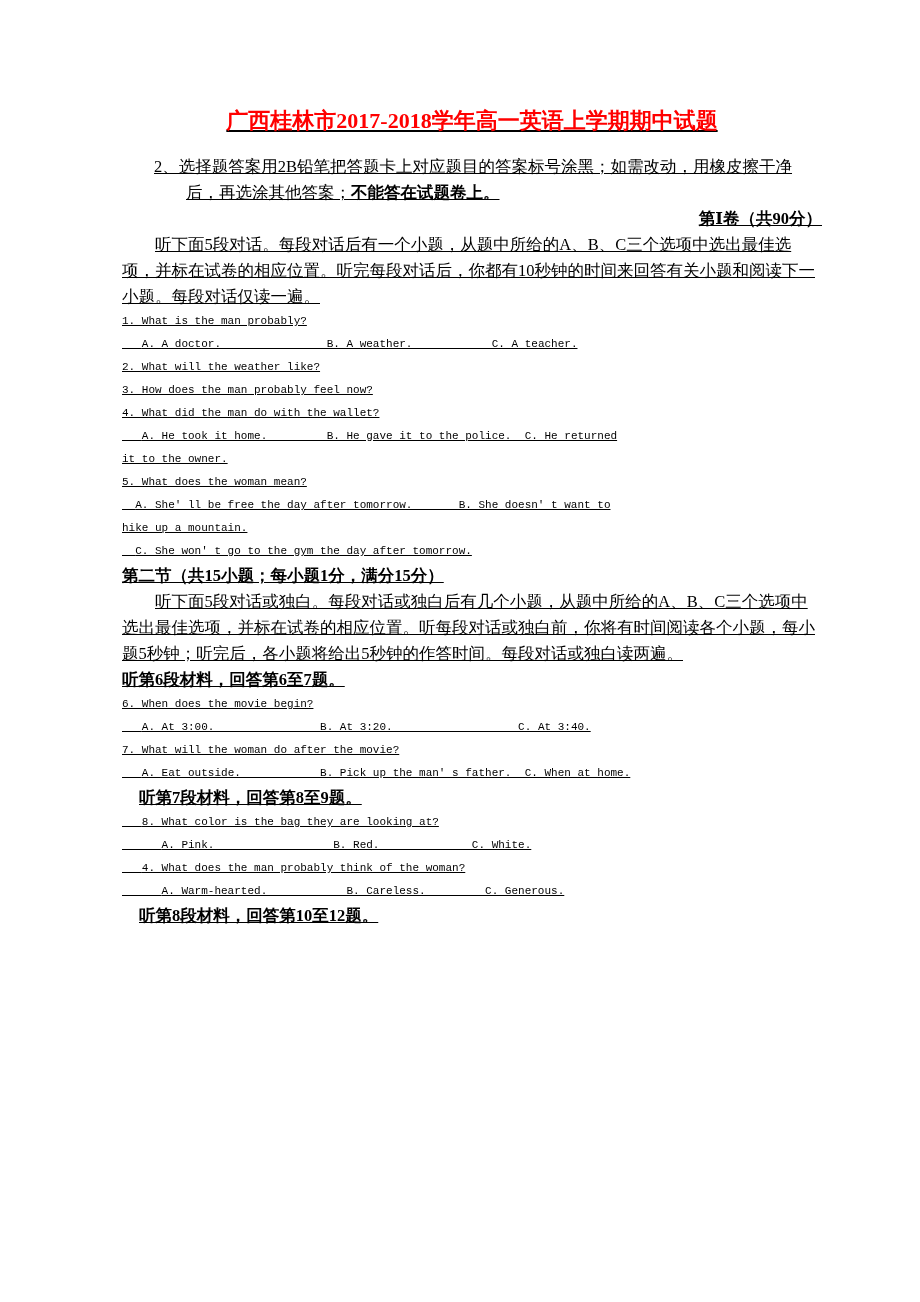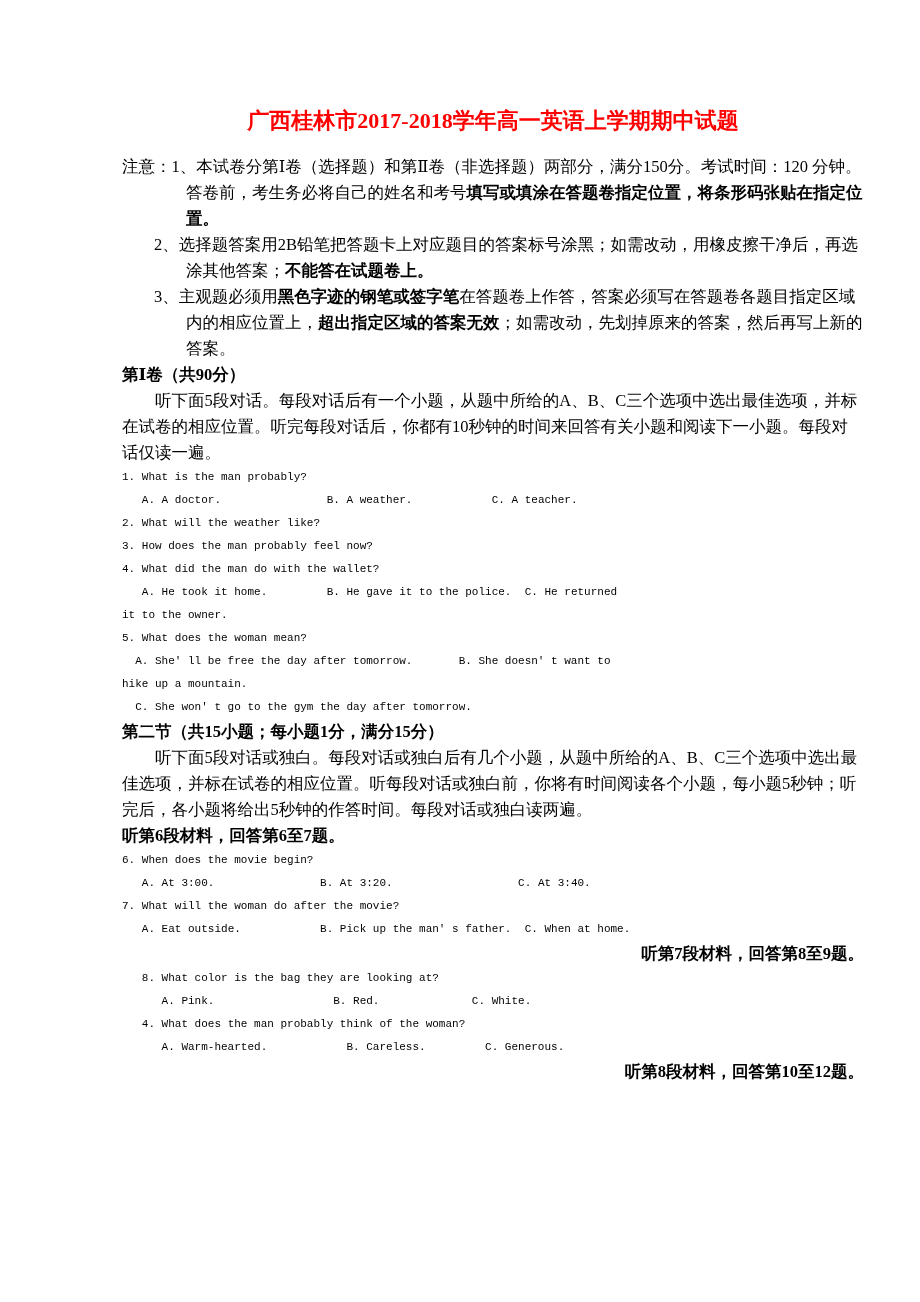--- a/index.html
+++ b/index.html
@@ -4,55 +4,53 @@
 <style>
   html, body { margin: 0; padding: 0; }
   body {
     width: 920px;
     min-height: 1302px;
     background: #ffffff;
     color: #000000;
     font-family: "Liberation Serif", "DejaVu Serif", serif;
     box-sizing: border-box;
   }
-  .page { padding: 106px 56px 80px 122px; }
+  .page { padding: 106px 98px 80px 122px; text-decoration: underline; }
   p { margin: 0; }
   .title {
     color: #ff0000;
     font-size: 22px;
     font-weight: bold;
     text-align: center;
     margin: 0 0 18px 0;
     line-height: 30px;
   }
   .cn { font-size: 16.5px; line-height: 26px; }
   .b { font-weight: bold; }
-  .center { text-align: left; }
+  .center { text-align: right; }
   .n1 { padding-left: 64px; text-indent: -64px; }
   .nn { padding-left: 64px; text-indent: -32px; }
   .intro { text-indent: 2em; }
   .q {
     font-family: "Liberation Mono", "DejaVu Sans Mono", monospace;
     font-size: 11px;
     line-height: 23px;
     white-space: pre-wrap;
   }
-  .ind { padding-left: 17px; text-align: right; }
+  .ind { padding-left: 17px; }
 </style>
 </head>
 <body>
 
 <div class="page">
 
   <h1 class="title">广西桂林市2017-2018学年高一英语上学期期中试题</h1>
 
   <div class="notice">
-    <p class="cn n1"><span>注意：1、本试卷分第Ⅰ卷（选择题）和第Ⅱ卷（非选择题）两部分，满分150分。考试时间：120 分钟。答卷前，考生务必将自己的姓名和考号</span><span class="b">填写或填涂在答题卷指定位置，将条形码张贴在指定位置。</span></p>
     <p class="cn nn"><span>2、选择题答案用2B铅笔把答题卡上对应题目的答案标号涂黑；如需改动，用橡皮擦干净后，再选涂其他答案；</span><span class="b">不能答在试题卷上。</span></p>
-    <p class="cn nn"><span>3、主观题必须用</span><span class="b">黑色字迹的钢笔或签字笔</span><span>在答题卷上作答，答案必须写在答题卷各题目指定区域内的相应位置上，</span><span class="b">超出指定区域的答案无效</span><span>；如需改动，先划掉原来的答案，然后再写上新的答案。</span></p>
   </div>
 
   <p class="cn b center">第Ⅰ卷（共90分）</p>
   <p class="cn intro">听下面5段对话。每段对话后有一个小题，从题中所给的A、B、C三个选项中选出最佳选项，并标在试卷的相应位置。听完每段对话后，你都有10秒钟的时间来回答有关小题和阅读下一小题。每段对话仅读一遍。</p>
 
   <div>
     <p class="q">1. What is the man probably?</p>
     <p class="q">   A. A doctor.                B. A weather.            C. A teacher.</p>
     <p class="q">2. What will the weather like?</p>
     <p class="q">3. How does the man probably feel now?</p>

